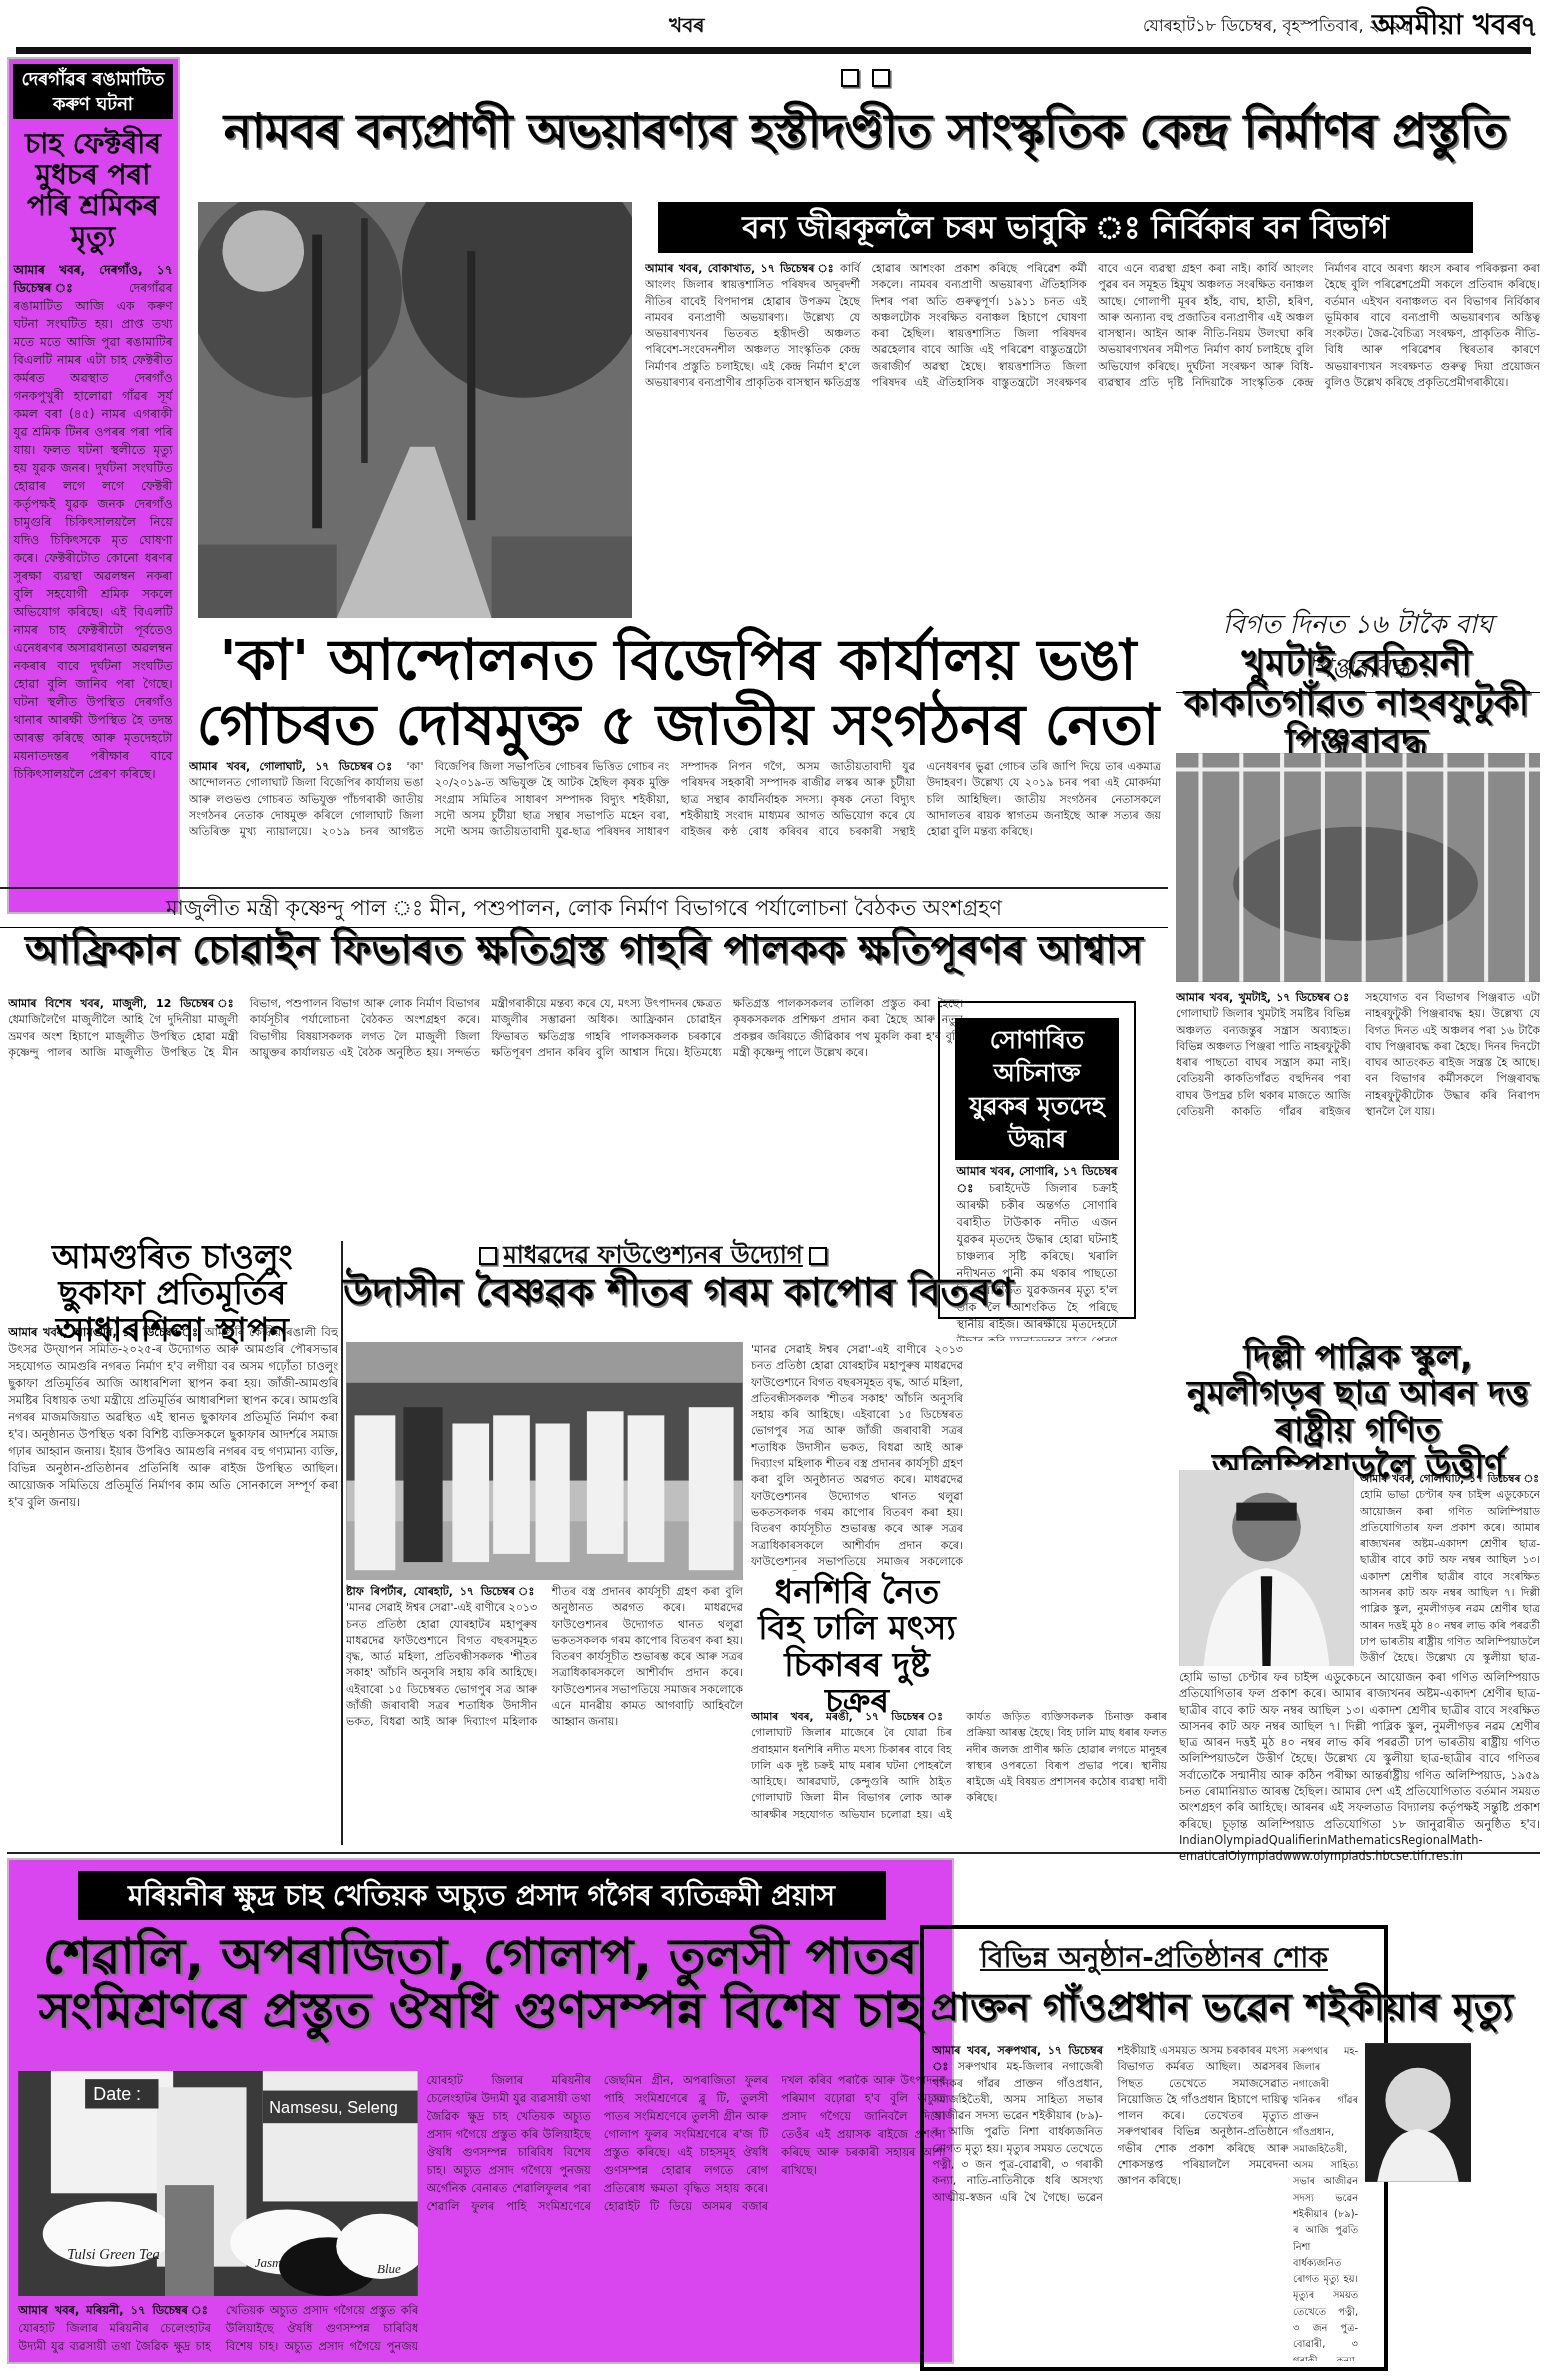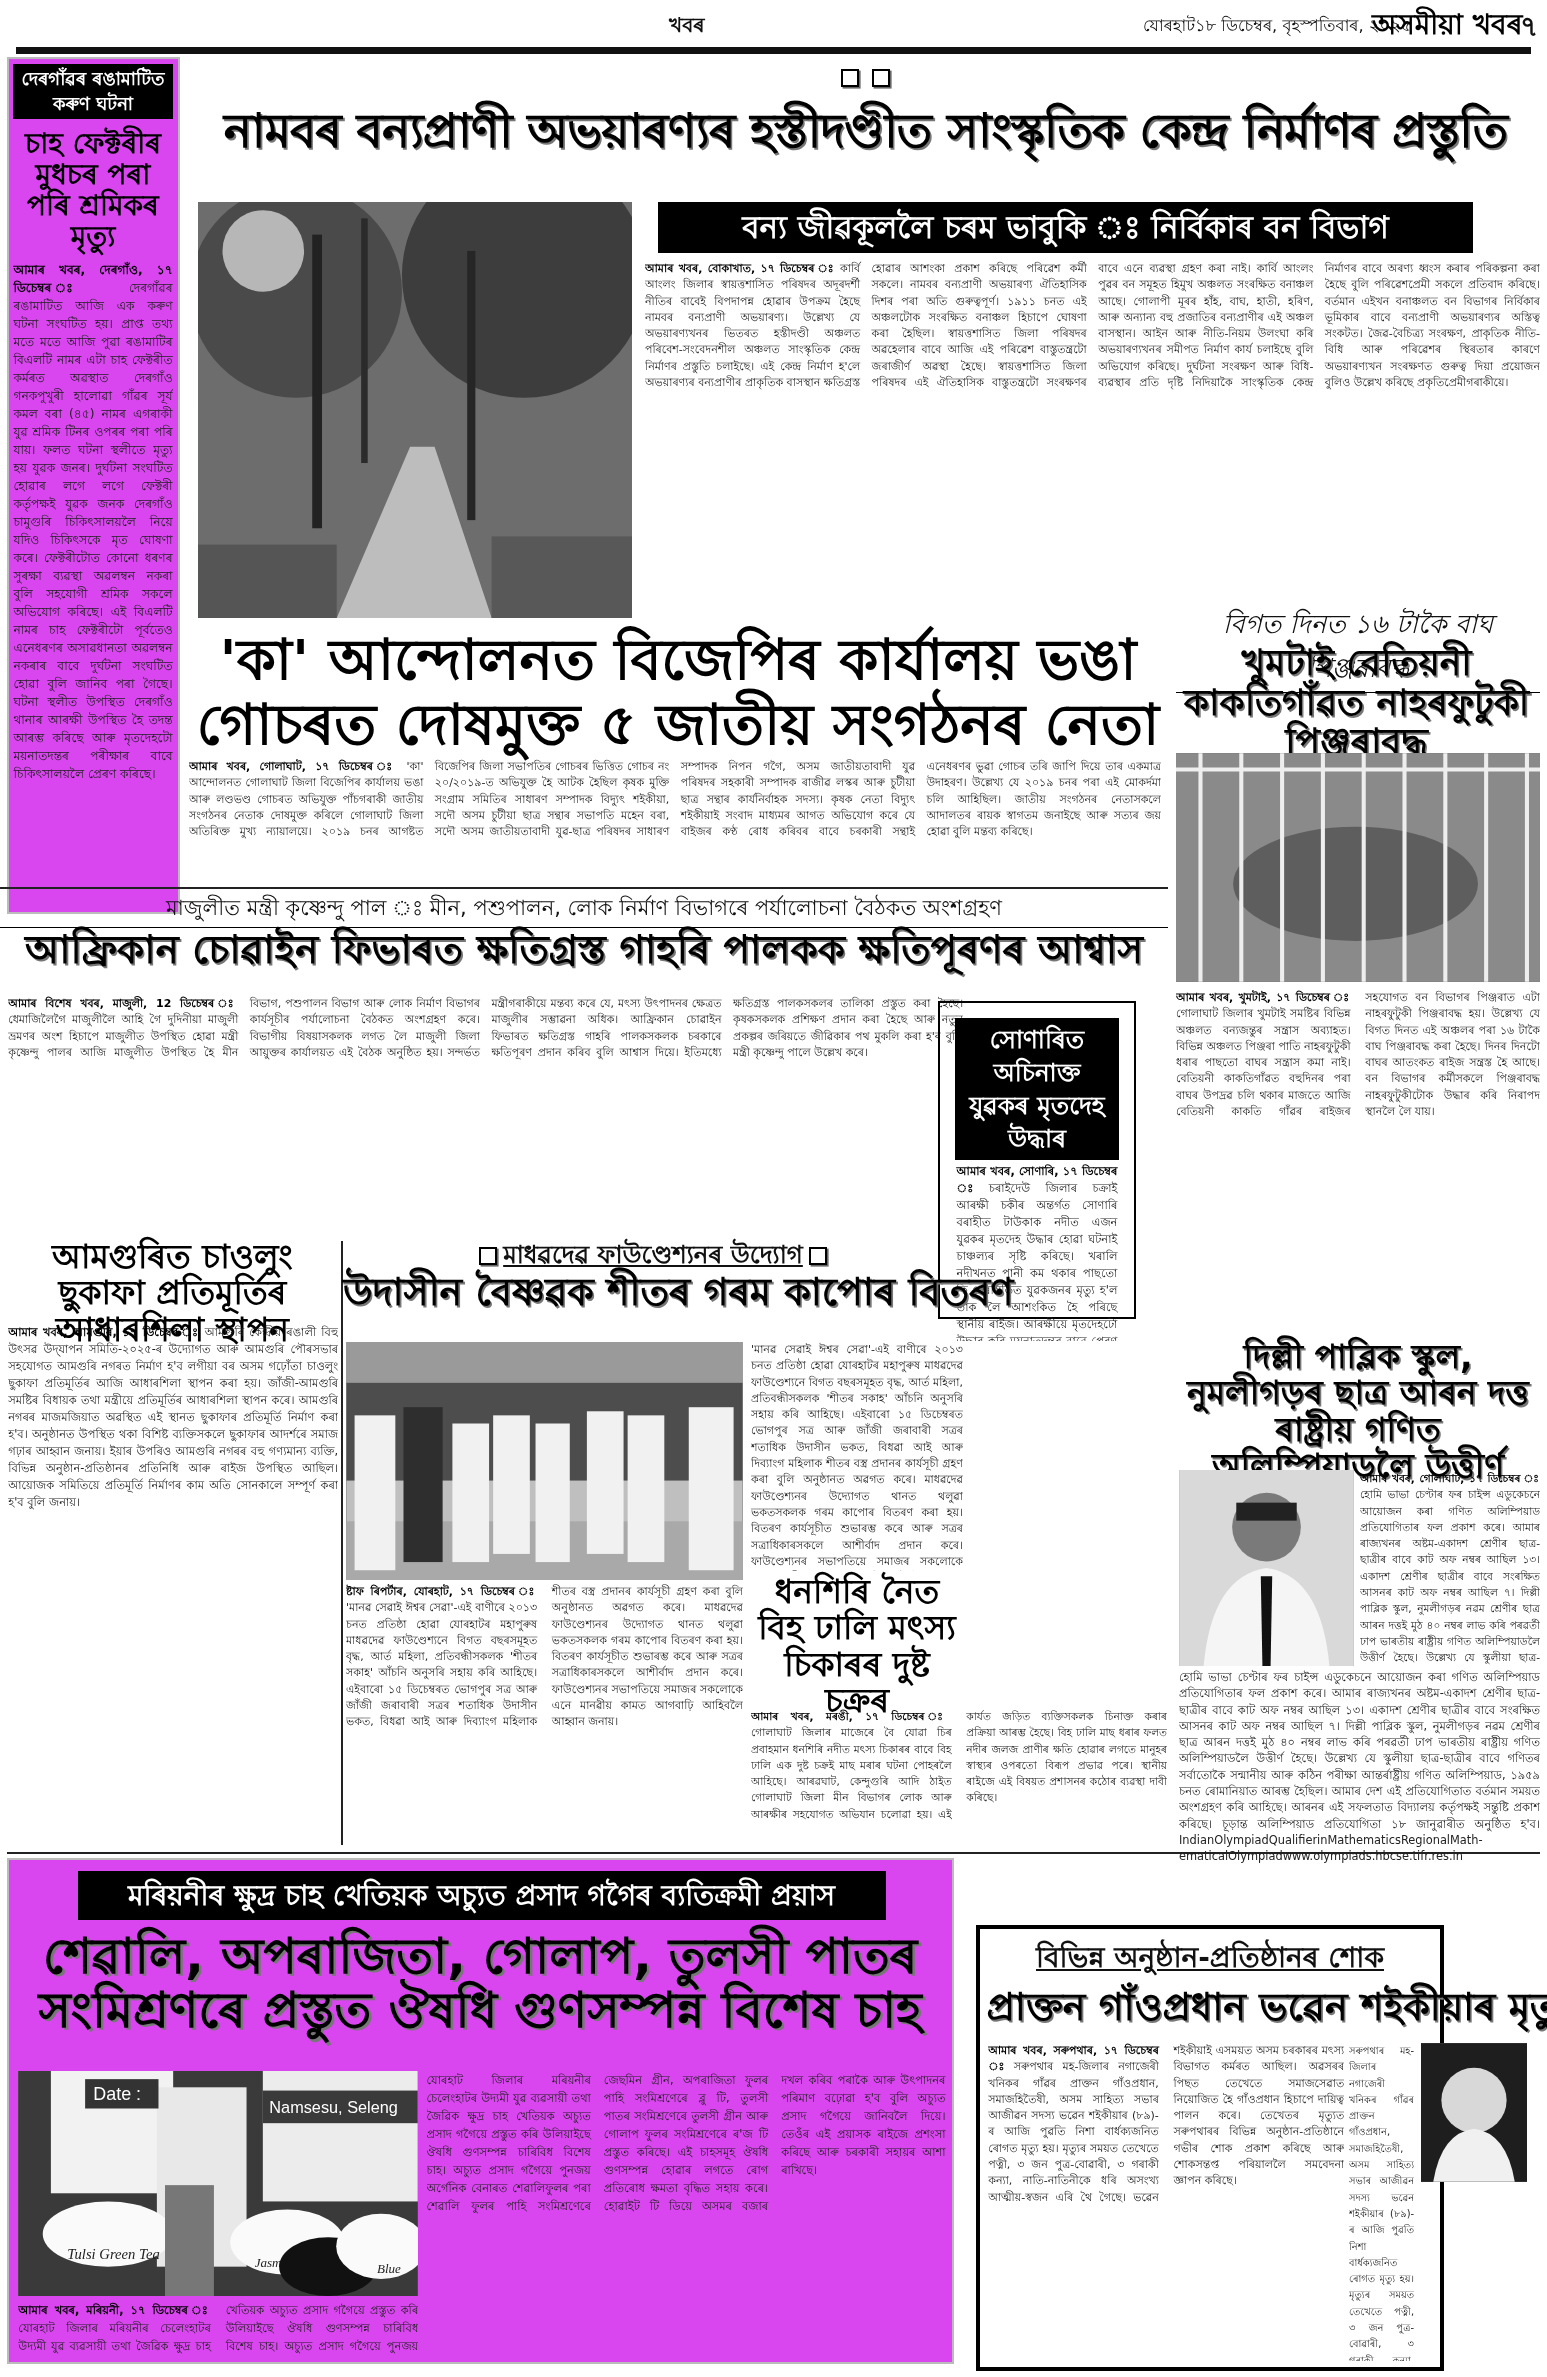--- a/index.html
+++ b/index.html
@@ -202,21 +202,21 @@
   </div>
   <div class="abs body-text cols2" style="left:9.8px;top:441px;width:400px;height:56px;font-size:11.4px;line-height:18px">
     <span class="lead">আমাৰ খবৰ, মৰিয়নী, ১৭ ডিচেম্বৰ ঃ</span>
     <span>যোৰহাট জিলাৰ মৰিয়নীৰ চেলেংহাটৰ উদ্যমী যুৱ ব্যৱসায়ী তথা জৈৱিক ক্ষুদ্ৰ চাহ খেতিয়ক অচ্যুত প্ৰসাদ গগৈয়ে প্ৰস্তুত কৰি উলিয়াইছে ঔষধি গুণসম্পন্ন চাৰিবিধ বিশেষ চাহ। অচ্যুত প্ৰসাদ গগৈয়ে পুনজয় অৰ্গেনিক বেনাৰত শেৱালিফুলৰ পৰা শেৱালি ফুলৰ পাহি সংমিশ্ৰণেৰে জেছমিন গ্ৰীন, অপৰাজিতা ফুলৰ পাহি সংমিশ্ৰণেৰে ব্লু টি, তুলসী পাতৰ সংমিশ্ৰণেৰে তুলসী গ্ৰীন আৰু গোলাপ ফুলৰ সংমিশ্ৰণেৰে ৰ'জ টি প্ৰস্তুত কৰিছে। এই চাহসমূহ ঔষধি গুণসম্পন্ন হোৱাৰ লগতে ৰোগ প্ৰতিৰোধ ক্ষমতা বৃদ্ধিত সহায় কৰে। হোৱাইট টি ডিয়ে অসমৰ বজাৰ দখল কৰিব পৰাকৈ আৰু উৎপাদনৰ পৰিমাণ বঢ়োৱা হ'ব বুলি অচ্যুত প্ৰসাদ গগৈয়ে জানিবলৈ দিয়ে। তেওঁৰ এই প্ৰয়াসক ৰাইজে প্ৰশংসা কৰিছে আৰু চৰকাৰী সহায়ৰ আশা ৰাখিছে।</span>
   </div>
   <div class="abs body-text cols3" style="left:418px;top:211px;width:519px;height:286px;font-size:11.4px;line-height:18px">
     <span>যোৰহাট জিলাৰ মৰিয়নীৰ চেলেংহাটৰ উদ্যমী যুৱ ব্যৱসায়ী তথা জৈৱিক ক্ষুদ্ৰ চাহ খেতিয়ক অচ্যুত প্ৰসাদ গগৈয়ে প্ৰস্তুত কৰি উলিয়াইছে ঔষধি গুণসম্পন্ন চাৰিবিধ বিশেষ চাহ। অচ্যুত প্ৰসাদ গগৈয়ে পুনজয় অৰ্গেনিক বেনাৰত শেৱালিফুলৰ পৰা শেৱালি ফুলৰ পাহি সংমিশ্ৰণেৰে জেছমিন গ্ৰীন, অপৰাজিতা ফুলৰ পাহি সংমিশ্ৰণেৰে ব্লু টি, তুলসী পাতৰ সংমিশ্ৰণেৰে তুলসী গ্ৰীন আৰু গোলাপ ফুলৰ সংমিশ্ৰণেৰে ৰ'জ টি প্ৰস্তুত কৰিছে। এই চাহসমূহ ঔষধি গুণসম্পন্ন হোৱাৰ লগতে ৰোগ প্ৰতিৰোধ ক্ষমতা বৃদ্ধিত সহায় কৰে। হোৱাইট টি ডিয়ে অসমৰ বজাৰ দখল কৰিব পৰাকৈ আৰু উৎপাদনৰ পৰিমাণ বঢ়োৱা হ'ব বুলি অচ্যুত প্ৰসাদ গগৈয়ে জানিবলৈ দিয়ে। তেওঁৰ এই প্ৰয়াসক ৰাইজে প্ৰশংসা কৰিছে আৰু চৰকাৰী সহায়ৰ আশা ৰাখিছে।</span>
   </div>
 </div>
 
-<div class="abs" style="left:976px;top:1925px;width:468px;height:446px;border:4.9px solid #000;padding:6.5px">
+<div class="abs" style="left:920px;top:1925px;width:468px;height:446px;border:4.9px solid #000;padding:6.5px">
   <div style="text-align:center;font-size:28px;font-weight:bold"><span class="ul">বিভিন্ন অনুষ্ঠান-প্ৰতিষ্ঠানৰ শোক</span></div>
   <div class="hl" style="font-size:38px;margin:4.9px 0 8.2px;white-space:nowrap">প্ৰাক্তন গাঁওপ্ৰধান ভৱেন শইকীয়াৰ মৃত্যু</div>
   <div class="abs body-text cols2" style="left:8.2px;top:114px;width:356px;height:318px">
     <span class="lead">আমাৰ খবৰ, সৰুপথাৰ, ১৭ ডিচেম্বৰ ঃ</span>
     <span>সৰুপথাৰ মহ-জিলাৰ নগাজেৰী খনিকৰ গাঁৱৰ প্ৰাক্তন গাঁওপ্ৰধান, সমাজহিতৈষী, অসম সাহিত্য সভাৰ আজীৱন সদস্য ভৱেন শইকীয়াৰ (৮৯)-ৰ আজি পুৱতি নিশা বাৰ্ধক্যজনিত ৰোগত মৃত্যু হয়। মৃত্যুৰ সময়ত তেখেতে পত্নী, ৩ জন পুত্ৰ-বোৱাৰী, ৩ গৰাকী কন্যা, নাতি-নাতিনীকে ধৰি অসংখ্য আত্মীয়-স্বজন এৰি থৈ গৈছে। ভৱেন শইকীয়াই এসময়ত অসম চৰকাৰৰ মৎস্য বিভাগত কৰ্মৰত আছিল। অৱসৰৰ পিছত তেখেতে সমাজসেৱাত নিয়োজিত হৈ গাঁওপ্ৰধান হিচাপে দায়িত্ব পালন কৰে। তেখেতৰ মৃত্যুত সৰুপথাৰৰ বিভিন্ন অনুষ্ঠান-প্ৰতিষ্ঠানে গভীৰ শোক প্ৰকাশ কৰিছে আৰু শোকসন্তপ্ত পৰিয়াললৈ সমবেদনা জ্ঞাপন কৰিছে।</span>
   </div>
   <div class="abs body-text" style="left:369px;top:114px;width:65px;height:318px;font-size:9.8px"><span>সৰুপথাৰ মহ-জিলাৰ নগাজেৰী খনিকৰ গাঁৱৰ প্ৰাক্তন গাঁওপ্ৰধান, সমাজহিতৈষী, অসম সাহিত্য সভাৰ আজীৱন সদস্য ভৱেন শইকীয়াৰ (৮৯)-ৰ আজি পুৱতি নিশা বাৰ্ধক্যজনিত ৰোগত মৃত্যু হয়। মৃত্যুৰ সময়ত তেখেতে পত্নী, ৩ জন পুত্ৰ-বোৱাৰী, ৩ গৰাকী কন্যা, নাতি-নাতিনীকে ধৰি অসংখ্য আত্মীয়-স্বজন এৰি থৈ গৈছে। ভৱেন শইকীয়াই এসময়ত অসম চৰকাৰৰ মৎস্য বিভাগত কৰ্মৰত আছিল। অৱসৰৰ পিছত তেখেতে সমাজসেৱাত নিয়োজিত হৈ গাঁওপ্ৰধান হিচাপে দায়িত্ব পালন কৰে। তেখেতৰ মৃত্যুত সৰুপথাৰৰ বিভিন্ন অনুষ্ঠান-প্ৰতিষ্ঠানে গভীৰ শোক প্ৰকাশ কৰিছে আৰু শোকসন্তপ্ত পৰিয়াললৈ সমবেদনা জ্ঞাপন কৰিছে।</span></div>
   <div class="abs photo" style="left:441px;top:114px;width:106px;height:139px">
     <svg width="106" height="139" viewBox="0 0 130 170">
       <rect width="130" height="170" fill="#1e1e1e"></rect>

